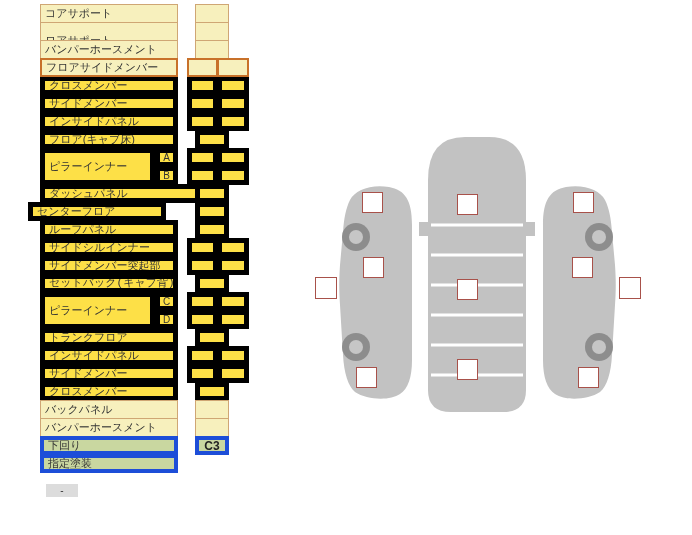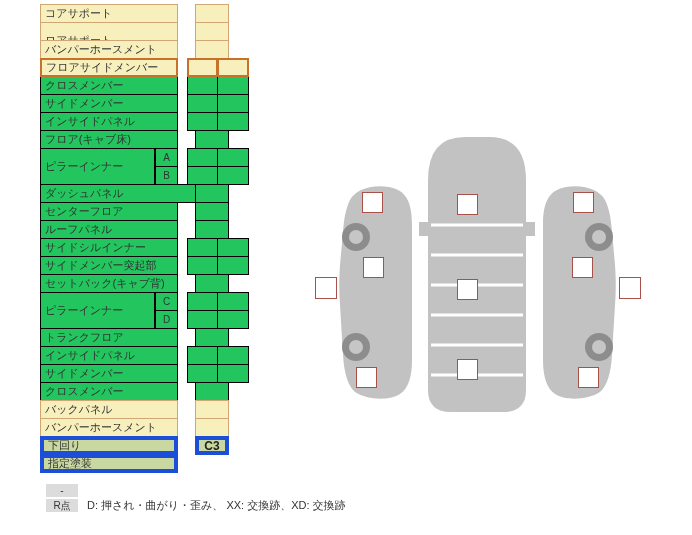--- a/index.html
+++ b/index.html
@@ -6,21 +6,21 @@
   #screen{
     position:relative;width:692px;height:535px;background:#ffffff;overflow:hidden;
     font-family:"Liberation Sans","DejaVu Sans",sans-serif;color:#333;
   }
   
   .tb{position:absolute;box-sizing:border-box;font-size:11px;color:#333;line-height:1;}
   .lbl{display:flex;align-items:center;padding-left:4px;white-space:nowrap;overflow:hidden;}
   .sub{display:flex;align-items:center;justify-content:center;font-size:10px;}
   .cell{display:flex;align-items:center;justify-content:center;font-weight:bold;font-size:12px;color:#222;}
   .c-y{background:#f7f0bd;border:1px solid #cfa674;}
-  .c-p{background:#22c55e;border:1px solid #000000;}
+  .c-p{background:#fde047;border:5px solid #000000;}
   .c-g{background:#c9d7a0;border:4px solid #1d4ed8;}
   .sel{border:2px solid #c8712a;z-index:2;}
   
   #legend{position:absolute;left:46px;top:484px;z-index:3;}
   .lg-row{display:flex;align-items:center;margin-bottom:2px;font-size:11px;color:#333;height:13px;}
   .badge{display:inline-block;min-width:28px;padding:0 2px;background:#dcdcdc;text-align:center;
          font-size:10px;height:13px;line-height:13px;margin-right:9px;color:#333;}
   .badge.ghost{visibility:hidden;}
   .lg-text{white-space:nowrap;}
   
@@ -56,31 +56,31 @@
       <div class="tb cell c-p" style="left: 195px; top: 130px; width: 34px; height: 19px;"></div>
       <div class="tb lbl c-p" style="left: 40px; top: 148px; width: 115px; height: 37px;">ピラーインナー</div>
       <div class="tb sub c-p" style="left: 155px; top: 148px; width: 23px; height: 19px;">A</div>
       <div class="tb cell c-p" style="left: 187px; top: 148px; width: 31px; height: 19px;"></div>
       <div class="tb cell c-p" style="left: 217px; top: 148px; width: 32px; height: 19px;"></div>
       <div class="tb sub c-p" style="left: 155px; top: 166px; width: 23px; height: 19px;">B</div>
       <div class="tb cell c-p" style="left: 187px; top: 166px; width: 31px; height: 19px;"></div>
       <div class="tb cell c-p" style="left: 217px; top: 166px; width: 32px; height: 19px;"></div>
       <div class="tb lbl c-p" style="left: 40px; top: 184px; width: 162px; height: 19px;">ダッシュパネル</div>
       <div class="tb cell c-p" style="left: 195px; top: 184px; width: 34px; height: 19px;"></div>
-      <div class="tb lbl c-p" style="left: 40px; top: 202px; width: 138px; height: 19px;">センターフロア</div>
+      <div class="tb lbl c-p" style="left: 28px; top: 202px; width: 138px; height: 19px;">センターフロア</div>
       <div class="tb cell c-p" style="left: 195px; top: 202px; width: 34px; height: 19px;"></div>
       <div class="tb lbl c-p" style="left: 40px; top: 220px; width: 138px; height: 19px;">ルーフパネル</div>
       <div class="tb cell c-p" style="left: 195px; top: 220px; width: 34px; height: 19px;"></div>
       <div class="tb lbl c-p" style="left: 40px; top: 238px; width: 138px; height: 19px;">サイドシルインナー</div>
       <div class="tb cell c-p" style="left: 187px; top: 238px; width: 31px; height: 19px;"></div>
       <div class="tb cell c-p" style="left: 217px; top: 238px; width: 32px; height: 19px;"></div>
       <div class="tb lbl c-p" style="left: 40px; top: 256px; width: 138px; height: 19px;">サイドメンバー突起部</div>
       <div class="tb cell c-p" style="left: 187px; top: 256px; width: 31px; height: 19px;"></div>
       <div class="tb cell c-p" style="left: 217px; top: 256px; width: 32px; height: 19px;"></div>
-      <div class="tb lbl c-p" style="left: 40px; top: 274px; width: 138px; height: 19px;">セットバック(キャブ背)</div>
+      <div class="tb lbl c-p" style="left: 40px; top: 274px; width: 138px; height: 19px; font-family: Liberation Mono, monospace;">セットバック(キャブ背)</div>
       <div class="tb cell c-p" style="left: 195px; top: 274px; width: 34px; height: 19px;"></div>
       <div class="tb lbl c-p" style="left: 40px; top: 292px; width: 115px; height: 37px;">ピラーインナー</div>
       <div class="tb sub c-p" style="left: 155px; top: 292px; width: 23px; height: 19px;">C</div>
       <div class="tb cell c-p" style="left: 187px; top: 292px; width: 31px; height: 19px;"></div>
       <div class="tb cell c-p" style="left: 217px; top: 292px; width: 32px; height: 19px;"></div>
       <div class="tb sub c-p" style="left: 155px; top: 310px; width: 23px; height: 19px;">D</div>
       <div class="tb cell c-p" style="left: 187px; top: 310px; width: 31px; height: 19px;"></div>
       <div class="tb cell c-p" style="left: 217px; top: 310px; width: 32px; height: 19px;"></div>
       <div class="tb lbl c-p" style="left: 40px; top: 328px; width: 138px; height: 19px;">トランクフロア</div>
       <div class="tb cell c-p" style="left: 195px; top: 328px; width: 34px; height: 19px;"></div>
@@ -140,19 +140,15 @@
       <div class="sq" style="left: 573px; top: 192px; width: 21px; height: 21px;"></div>
       <div class="sq" style="left: 572px; top: 257px; width: 21px; height: 21px;"></div>
       <div class="sq" style="left: 578px; top: 367px; width: 21px; height: 21px;"></div>
       <div class="sq" style="left: 619px; top: 277px; width: 22px; height: 22px;"></div>
     </div>
 
   <div id="legend">
     <div class="lg-row">
       <span class="badge">-</span>
     </div>
-    <div class="lg-row">
-      <span class="badge">R点</span>
-      <span class="lg-text">D: 押され・曲がり・歪み、 XX: 交換跡、XD: 交換跡</span>
-    </div>
   </div>
 
 </div>
 
 </body></html>

